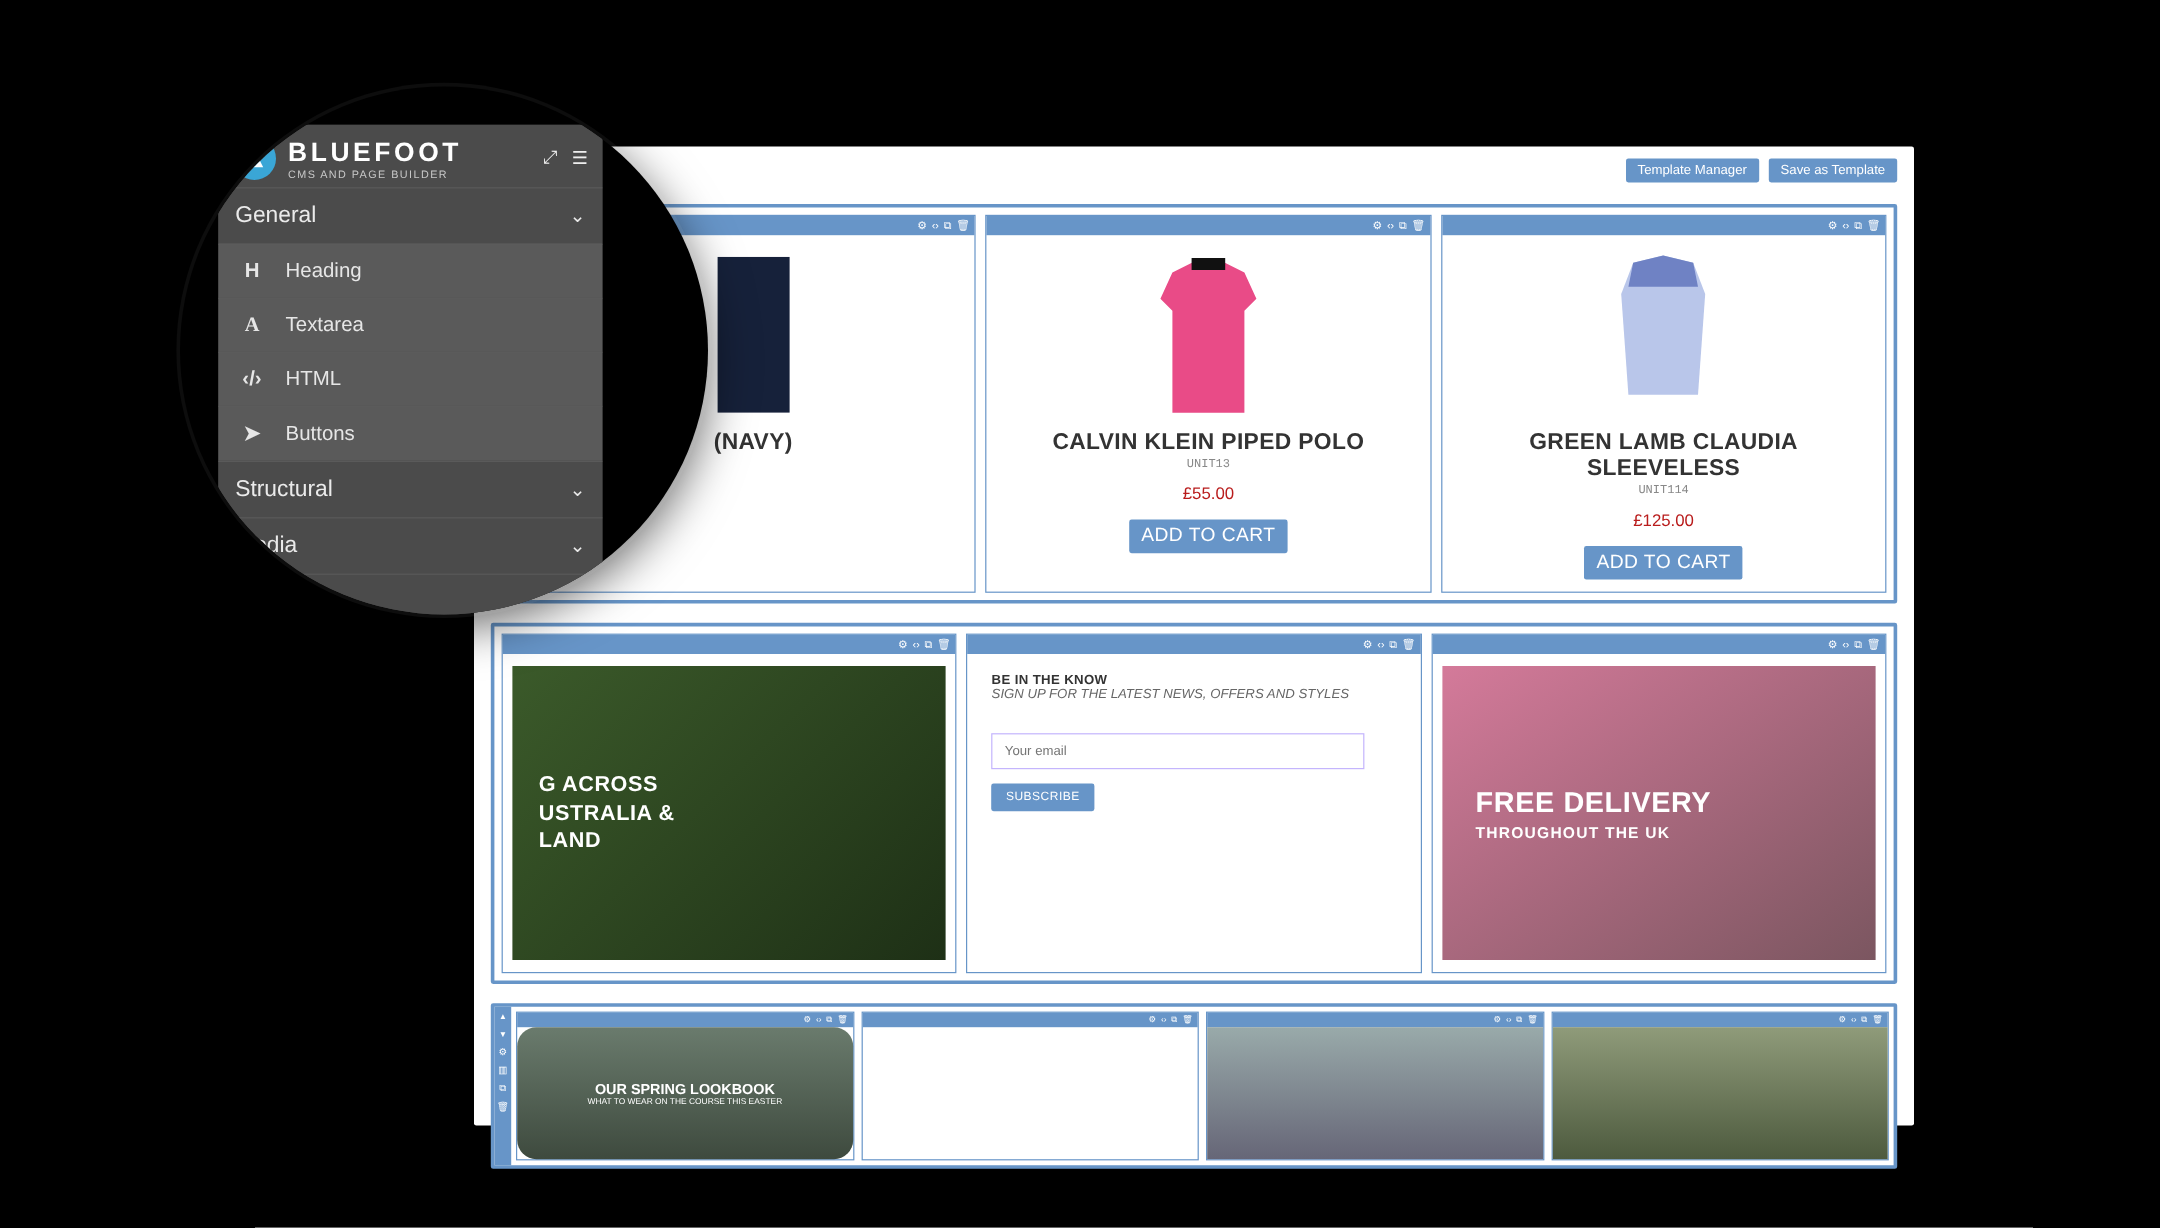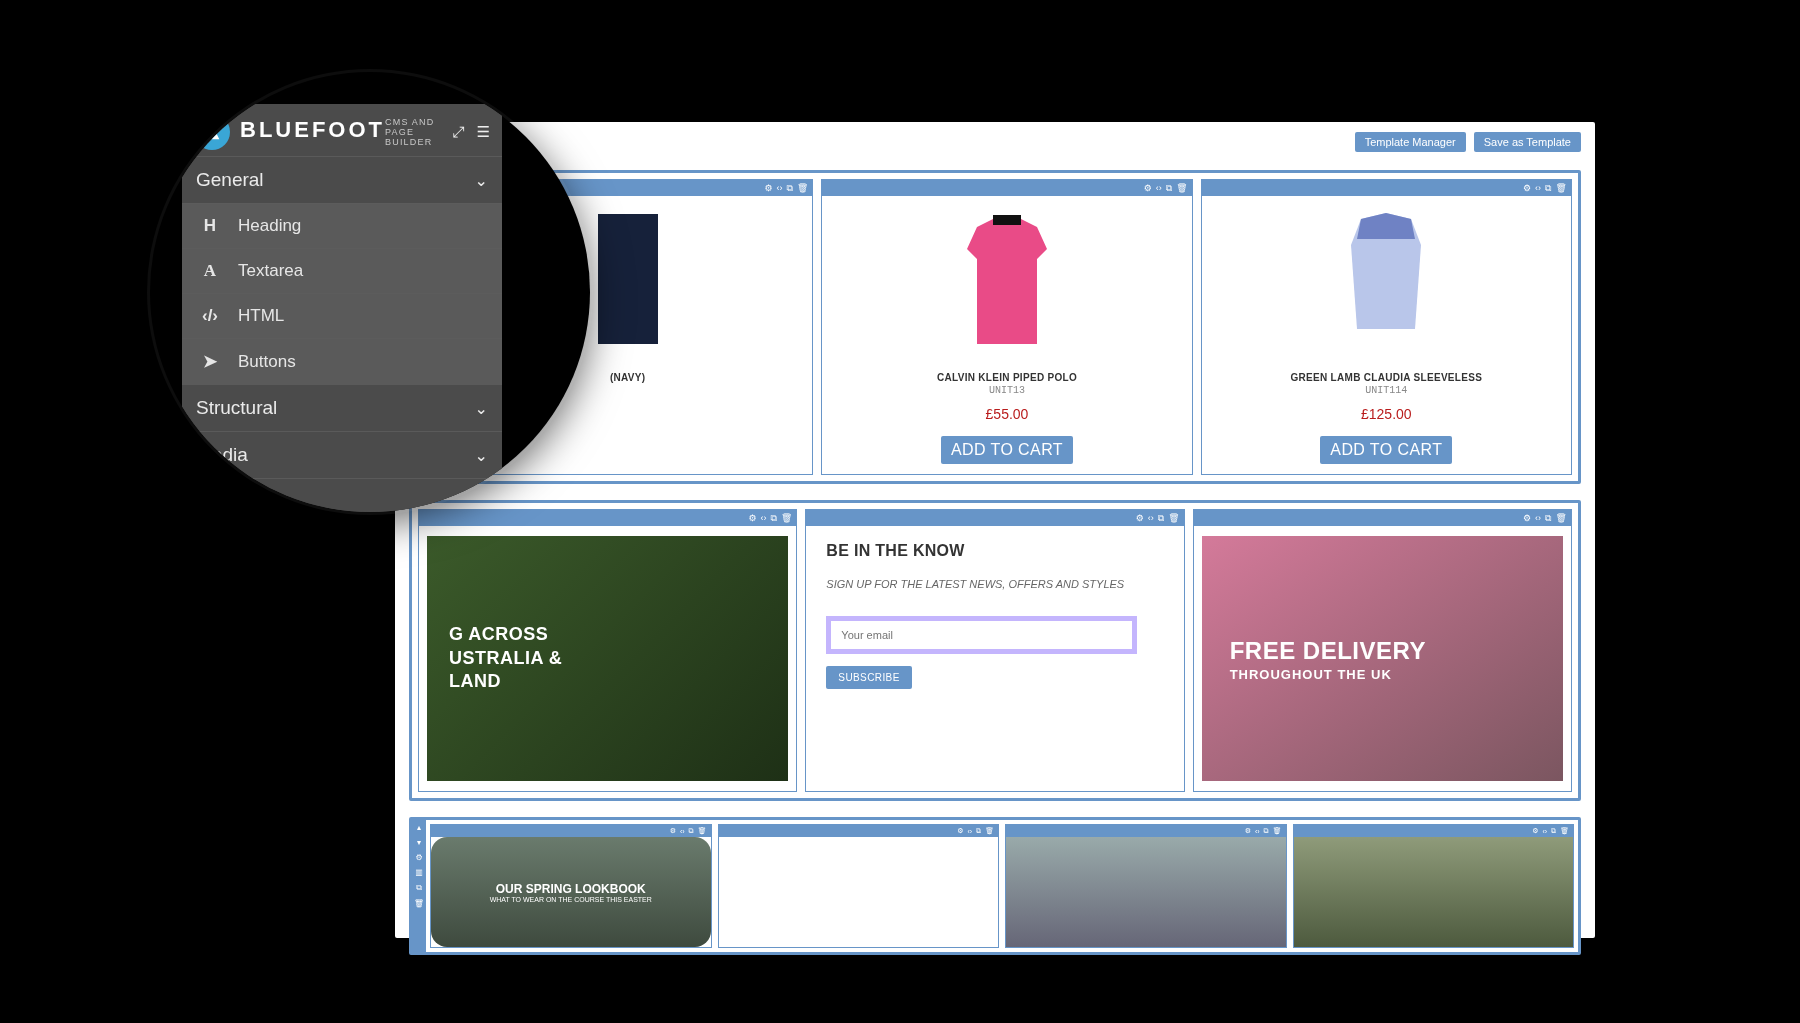--- a/index.html
+++ b/index.html
@@ -22,36 +22,36 @@
 
 .cols { flex: 1; display: flex; gap: 8px; padding: 6px; }
 .col { flex: 1; border: 1px solid #6795c8; background: #fff; position: relative; }
 .col-toolbar { background: #6795c8; height: 16px; display: flex; justify-content: flex-end; align-items: center; gap: 4px; padding: 0 4px; }
 .col-toolbar .ti { color: #fff; font-size: 9px; }
 .col-body { padding: 10px 8px; text-align: center; }
 
 
 .prod-img { height: 146px; display:flex; align-items:center; justify-content:center; }
 .prod-img svg { max-height: 140px; }
-.prod-name { font-weight: 700; font-size: 10px; color: #333; margin-top: 20px; letter-spacing: .3px; }
+.prod-name { font-weight: 700; font-size: 19px; color: #333; margin-top: 6px; letter-spacing: .3px; }
 .prod-sku { font-size: 10px; color: #888; margin-top: 2px; font-family: Liberation Mono, monospace; }
 .prod-price { font-size: 14px; color: #b91c1c; margin-top: 10px; font-weight: 500; }
 .btn-cart { display:inline-block; margin-top: 14px; background:#6795c8; color:#fff; font-size:16px; padding:5px 10px; border:none; border-radius:2px; cursor:pointer; letter-spacing:.4px;}
 
 
 .panel-img { width:100%; height:245px; background:#2a3a20; display:flex; align-items:center; justify-content:flex-start; padding-left:22px; color:#fff; position:relative; overflow:hidden;}
 .panel-img .overlay-text { font-weight:700; font-size:18px; line-height:1.3; letter-spacing:.5px; text-align:left;}
 .panel-img.green { background: linear-gradient(135deg,#3b5a2a,#1e3016);}
 .panel-img.pink { background: linear-gradient(145deg,#d47a9a,#7b5660); justify-content:flex-start; padding-left:28px;}
 .panel-img.pink .sub { font-size:13px; font-weight:600; letter-spacing:1px; }
 
 .know-body { text-align:left; padding:16px 20px; }
-.know-title { font-weight:700; font-size:16px; color:#333; margin-bottom:18px; letter-spacing:.3px;}
+.know-title { font-weight:700; font-size:11px; color:#333; letter-spacing:.3px;}
 .know-sub { font-size:11px; color:#666; margin-bottom:26px;font-style:italic; }
-.email-input { width:92%; padding:8px 10px; border:5px solid #c4b5fd; font-size:11px; color:#888; }
+.email-input { width:92%; padding:8px 10px; border:1px solid #c4b5fd; font-size:11px; color:#888; }
 .btn-sub { margin-top:12px; background:#6795c8; color:#fff; border:none; font-size:10px; padding:6px 12px; border-radius:2px; cursor:pointer; letter-spacing:.4px;}
 
 
 .row3 .col-body { padding:0; }
 .thumb { height:110px; display:flex; flex-direction:column; align-items:center; justify-content:center; color:#fff; font-weight:700; font-size:12px; text-align:center; padding:6px; background:#888;}
 .thumb.spring { background: linear-gradient(180deg,#6a7b6d,#3e4a3e); border-radius: 16px;}
 .thumb.purple { background: linear-gradient(180deg,#6b4e6e,#3b2a45);}
 .thumb.grey { background: linear-gradient(180deg,#9aa,#667);}
 .thumb.field { background: linear-gradient(180deg,#8f9b7a,#4d5a3e);}
 
@@ -59,21 +59,21 @@
 .row-handle-compact .ico { color:#fff; font-size:8px; }
 .row3 .cols { padding:4px; gap:6px; }
 .row3 .col-toolbar { height:12px; }
 .row3 .col-toolbar .ti{ font-size:7px;}
 
 
 .lens { position:absolute; left:-40px; top:-40px; width:440px; height:440px; border-radius:50%; overflow:hidden; background:#000; box-shadow:0 0 0 3px rgba(255,255,255,.05), 0 10px 40px rgba(0,0,0,.6); }
 .sidebar { position:absolute; left:32px; top:32px; width:320px; background:#4b4b4b; color:#e9e9e9; }
 .sb-head { display:flex; align-items:center; padding:10px 12px 6px 12px; background:#4b4b4b; }
 .sb-logo { width:36px; height:36px; border-radius:50%; background:#3aa6d6; display:flex; align-items:center; justify-content:center; margin-right:10px; }
-.sb-title { display:flex; flex-direction:row; flex:1; }
+.sb-title { display:flex; flex-direction:column; flex:1; }
 .sb-title .t1 { font-family: 'Trebuchet MS', sans-serif; font-weight:700; letter-spacing:3px; font-size:22px; color:#fff;}
 .sb-title .t2 { font-size:9px; letter-spacing:1.2px; color:#c8c8c8;}
 .sb-head-ico { display:flex; gap:12px; font-size:15px; color:#eee;}
 .sb-sect { padding:12px 14px; font-size:19px; color:#eaeaea; display:flex; justify-content:space-between; align-items:center; border-top:1px solid #5a5a5a; background:#4b4b4b; cursor:pointer;}
 .sb-item { padding:12px 14px 12px 18px; font-size:17px; color:#e6e6e6; display:flex; align-items:center; gap:18px; border-top:1px solid #5c5c5c; background:#5a5a5a; cursor:grab;}
 .sb-item .ii { width:20px; text-align:center; font-weight:700; }
 .chev { font-size:16px; }
 </style>
 </head>
 <body>

